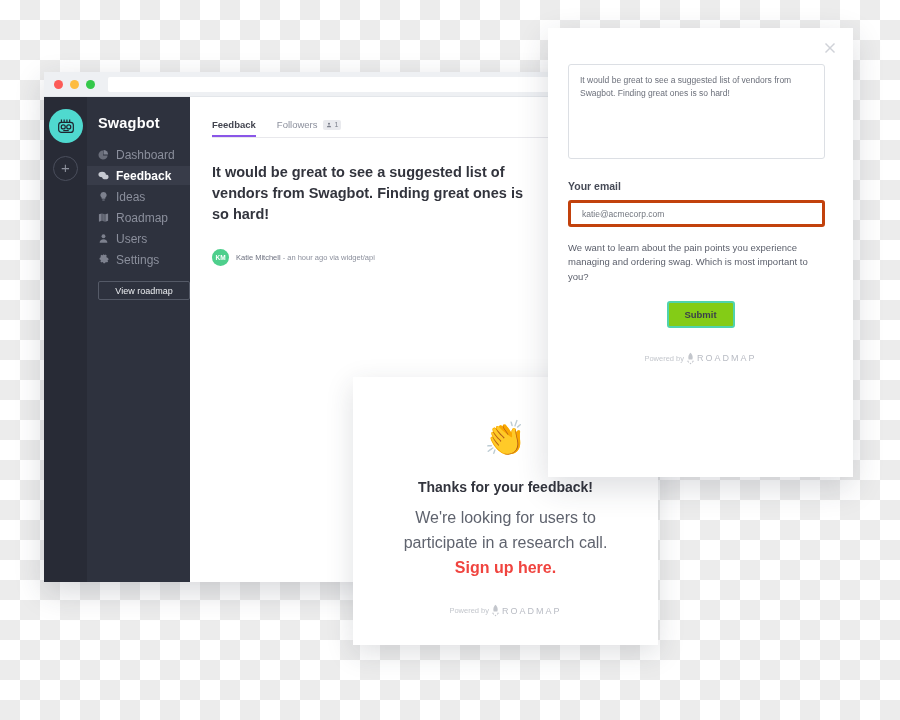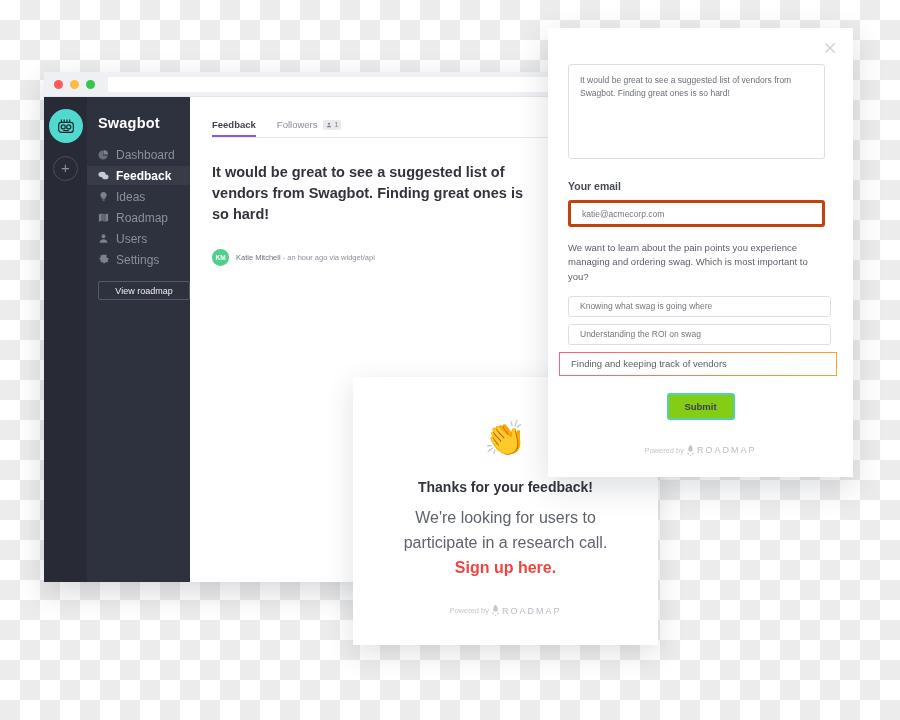--- a/index.html
+++ b/index.html
@@ -296,31 +296,20 @@
   </div>
 
 
   <textarea id="feedback-textarea" placeholder="Share your feedback" style="">It would be great to see a suggested list of vendors from Swagbot. Finding great ones is so hard!</textarea>
 
   <div id="email-label">Your email</div>
   <input id="email-input" type="text" value="katie@acmecorp.com" style="">
 
   <div id="survey-question">We want to learn about the pain points you experience managing and ordering swag. Which is most important to you?</div>
 
-  <div id="options">
-    <div class="option-row">
-      <span>Knowing what swag is going where</span>
-    </div>
-    <div class="option-row">
-      <span>Understanding the ROI on swag</span>
-    </div>
-    <div class="option-row selected">
-      <span>Finding and keeping track of vendors</span>
-    </div>
-  </div>
 
   <button id="submit-button">Submit</button>
 
   <div id="panel-powered" class="powered-by">
     <span class="pb-label">Powered by</span>
     <svg viewBox="0 0 24 24">
       <path d="M12 1.5c2.6 2.3 4 5.4 4 8.6 0 1.3-.2 2.5-.6 3.6h-6.8C8.2 12.6 8 11.4 8 10.1c0-3.2 1.4-6.3 4-8.6z"></path>
       <path d="M7.4 15.2L5 17.6l2.2.6.6 2.2 2-2z" opacity=".8"></path>
       <path d="M16.6 15.2l2.4 2.4-2.2.6-.6 2.2-2-2z" opacity=".8"></path>
       <circle cx="12" cy="21.2" r="1.4"></circle>

